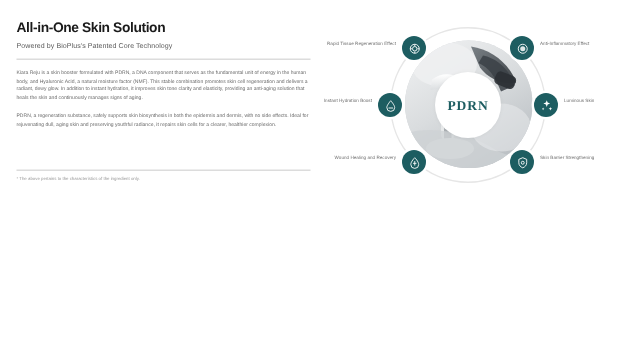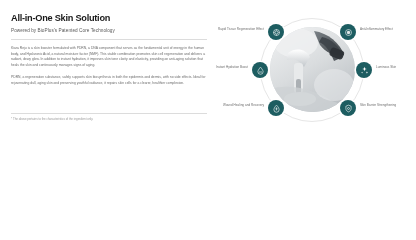--- a/index.html
+++ b/index.html
@@ -180,20 +180,23 @@
         <rect x="60" y="22" width="14" height="9" rx="3" fill="#2b3034" opacity="0.9" transform="rotate(22 67 26)"></rect>
         <path d="M18 26 C26 20 36 22 40 30 L34 40 C29 33 24 31 17 33 Z" fill="url(#scopeGrad)"></path>
         <rect x="24" y="36" width="9" height="30" rx="3" fill="#e8eaeb"></rect>
         <rect x="26" y="52" width="5" height="16" rx="2" fill="#9ba1a6" opacity="0.8"></rect>
         <ellipse cx="30" cy="72" rx="16" ry="7" fill="#e4e7e8"></ellipse>
         <path d="M0 62 C20 56 44 62 62 74 L85 82 L85 85 L0 85 Z" fill="#cdd1d4" opacity="0.75"></path>
         <ellipse cx="64" cy="58" rx="20" ry="16" fill="#e9ebec" opacity="0.55"></ellipse>
       </svg>
     </div>
 
+    <div id="center-circle">
+      <span id="center-label">PDRN</span>
+    </div>
 
     <div class="node" style="left:68px; top:32px;">
       <div class="badge">
         <svg viewBox="0 0 24 24" fill="none" stroke="#ffffff" stroke-width="1.6">
           <circle cx="12" cy="12" r="8"></circle>
           <circle cx="12" cy="12" r="4"></circle>
           <path d="M12 4v3M12 17v3M4 12h3M17 12h3"></path>
         </svg>
       </div>
       <div class="node-label label-left">Rapid Tissue Regeneration Effect</div>

